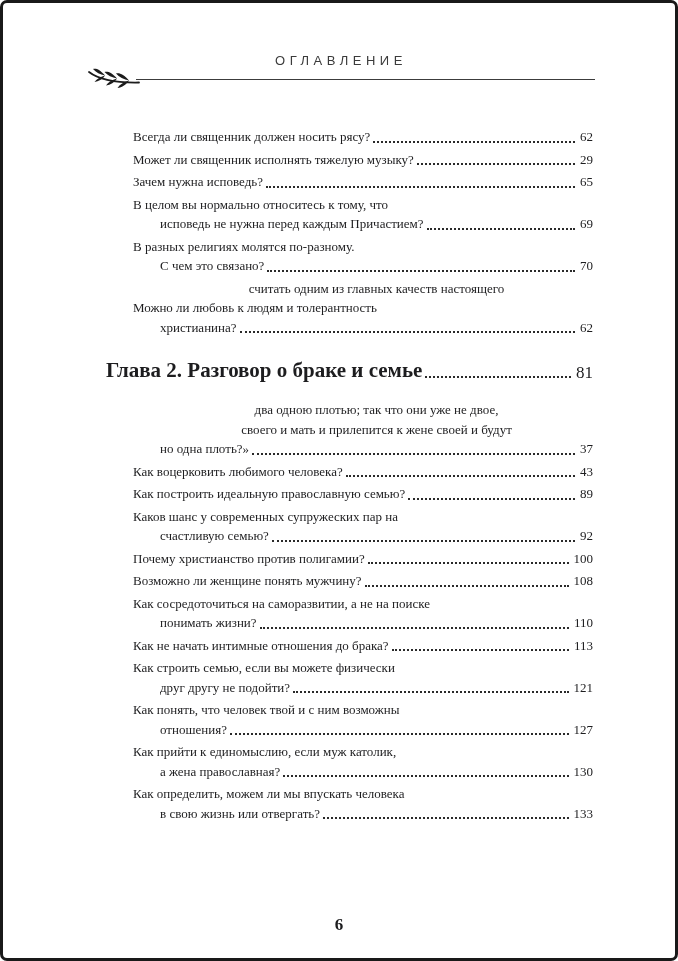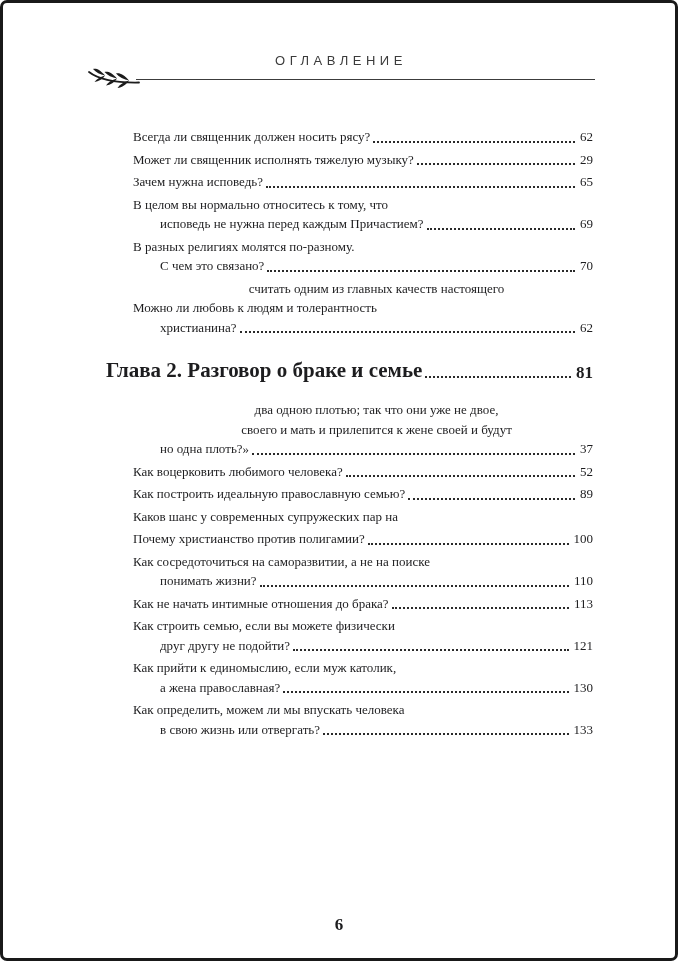--- a/index.html
+++ b/index.html
@@ -45,21 +45,21 @@
   .pnum { flex: 0 0 auto; }
 
   .chapter {
     display: flex; align-items: flex-end;
     font-weight: bold; font-size: 21px; line-height: 25px;
     margin: 21px 0 17px 0;
     white-space: nowrap;
     text-align: right;
   }
   .chapter .leader { margin-bottom: 5px; }
-  .chapter .pnum { font-weight: 700; font-size: 17px; line-height: 19.5px; margin-bottom: 1px; }
+  .chapter .pnum { font-weight: 400; font-size: 17px; line-height: 19.5px; margin-bottom: 1px; }
 
   
   .footer {
     position: absolute; left: 0; right: 0; bottom: 23px;
     text-align: center; font-weight: bold; font-size: 17px;
   }
 </style>
 </head>
 <body>
 
@@ -141,61 +141,81 @@
           <div class="eline wrap last">
             <span class="etext">но одна плоть?»</span>
             <span class="leader"></span>
             <span class="pnum">37</span>
           </div>
         </div>
         <div class="entry">
           <div class="eline last">
             <span class="etext">Как воцерковить любимого человека?</span>
             <span class="leader"></span>
-            <span class="pnum">52</span>
+            <span class="pnum">43</span>
           </div>
         </div>
         <div class="entry">
           <div class="eline last">
             <span class="etext">Как построить идеальную православную семью?</span>
             <span class="leader"></span>
             <span class="pnum">89</span>
           </div>
         </div>
         <div class="entry">
           <div class="eline">Каков шанс у современных супружеских пар на</div>
+          <div class="eline wrap last">
+            <span class="etext">счастливую семью?</span>
+            <span class="leader"></span>
+            <span class="pnum">92</span>
+          </div>
         </div>
         <div class="entry">
           <div class="eline last">
             <span class="etext">Почему христианство против полигамии?</span>
             <span class="leader"></span>
             <span class="pnum">100</span>
           </div>
         </div>
         <div class="entry">
+          <div class="eline last">
+            <span class="etext">Возможно ли женщине понять мужчину?</span>
+            <span class="leader"></span>
+            <span class="pnum">108</span>
+          </div>
+        </div>
+        <div class="entry">
           <div class="eline">Как сосредоточиться на саморазвитии, а не на поиске</div>
           <div class="eline wrap last">
             <span class="etext">понимать жизни?</span>
             <span class="leader"></span>
             <span class="pnum">110</span>
           </div>
         </div>
         <div class="entry">
           <div class="eline last">
             <span class="etext">Как не начать интимные отношения до брака?</span>
             <span class="leader"></span>
             <span class="pnum">113</span>
           </div>
         </div>
         <div class="entry">
           <div class="eline">Как строить семью, если вы можете физически</div>
           <div class="eline wrap last">
             <span class="etext">друг другу не подойти?</span>
             <span class="leader"></span>
             <span class="pnum">121</span>
+          </div>
+        </div>
+        <div class="entry">
+          <div class="eline">Как понять, что человек твой и с ним возможны</div>
+          <div class="eline wrap last">
+            <span class="etext">отношения?</span>
+            <span class="leader"></span>
+            <span class="pnum">127</span>
           </div>
         </div>
         <div class="entry">
           <div class="eline">Как прийти к единомыслию, если муж католик,</div>
           <div class="eline wrap last">
             <span class="etext">а жена православная?</span>
             <span class="leader"></span>
             <span class="pnum">130</span>
           </div>
         </div>

